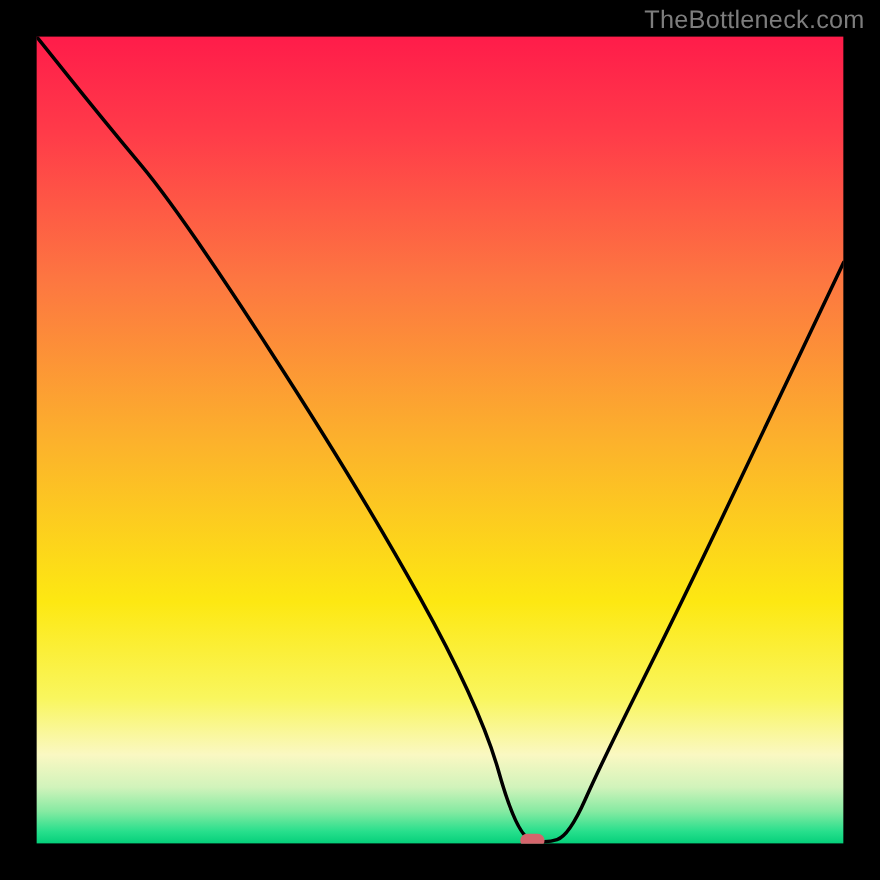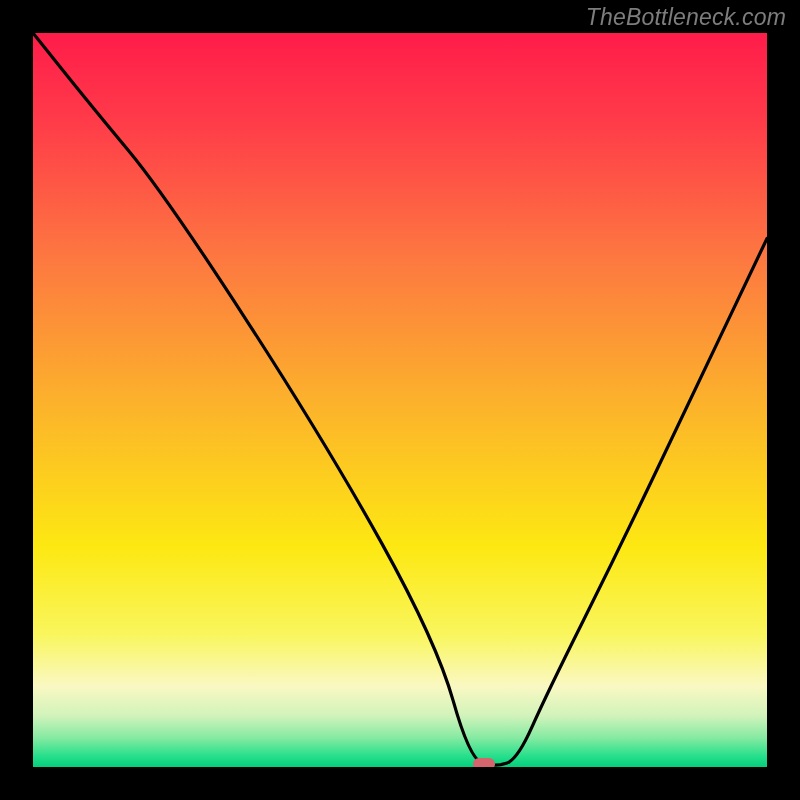--- a/index.html
+++ b/index.html
@@ -9,21 +9,20 @@
     height: 800px;
     background: #000;
     overflow: hidden;
     font-family: Arial, Helvetica, sans-serif;
   }
   .frame {
     position: relative;
     width: 800px;
     height: 800px;
     background: #000;
-    font-style: italic;
   }
   .credit {
     position: absolute;
     top: 4px;
     right: 14px;
     color: #7d7d7d;
     font-size: 23px;
     font-weight: 400;
     letter-spacing: 0.2px;
     z-index: 10;

